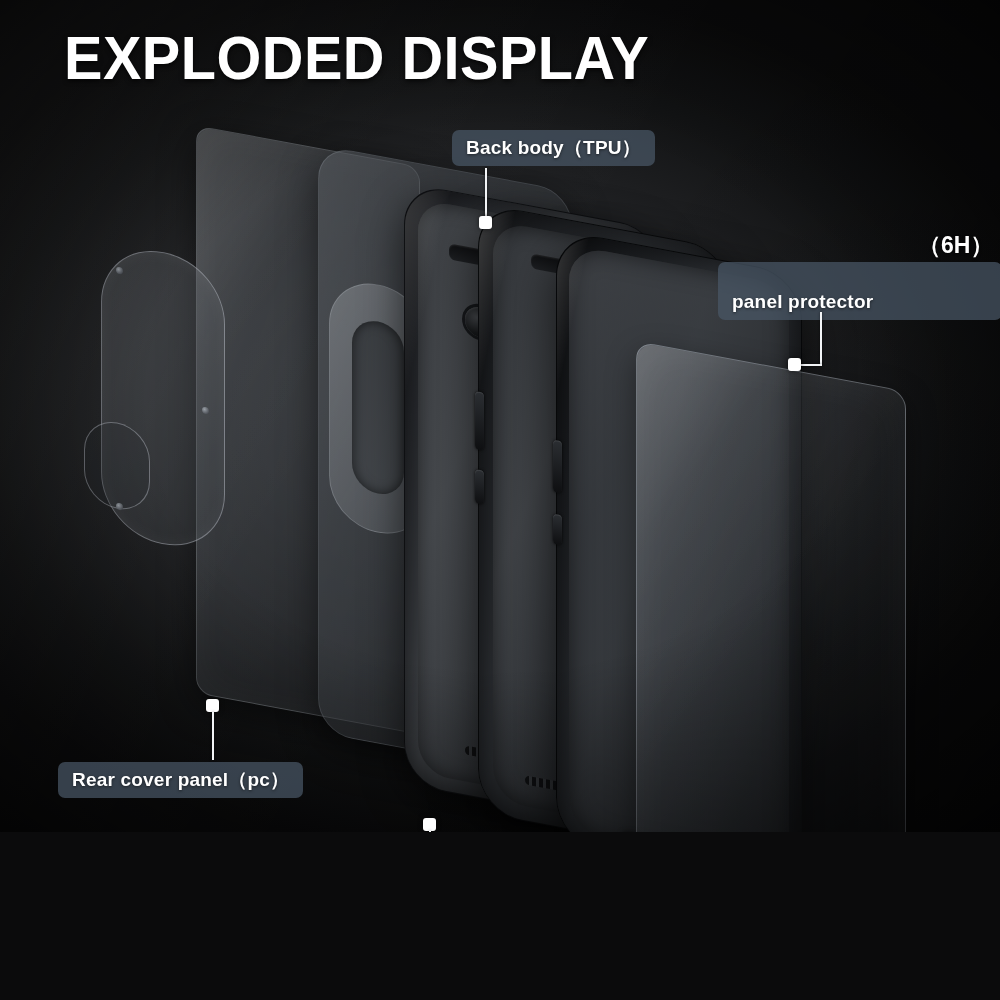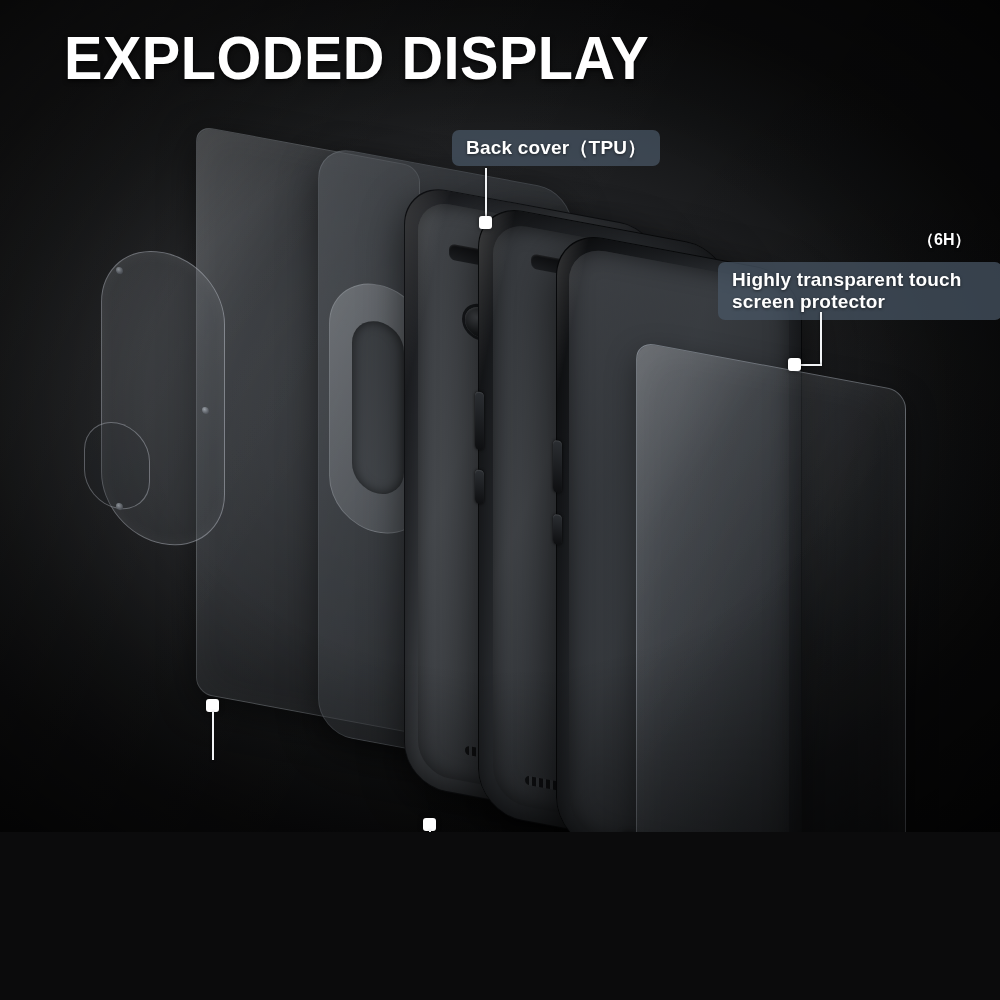--- a/index.html
+++ b/index.html
@@ -205,21 +205,21 @@
     white-space:nowrap;
     text-shadow:0 1px 3px rgba(0,0,0,0.55);
     letter-spacing:0.2px;
   }
   .label.two-line{white-space:normal;}
   .plain-text{
     position:absolute;color:#ffffff;font-weight:bold;font-size:19px;
     text-shadow:0 1px 3px rgba(0,0,0,0.6);white-space:nowrap;
   }
   .hint{
-    position:absolute;color:#ffffff;font-weight:bold;font-size:16px;
+    position:absolute;color:#ffffff;font-weight:bold;font-size:23px;
     text-shadow:0 1px 3px rgba(0,0,0,0.6);white-space:nowrap;
   }
 
   
   .leader{position:absolute;background:#f2f4f6;box-shadow:0 0 3px rgba(0,0,0,0.5);}
   .leader.v{width:2px;}
   .leader.h{height:2px;}
   .marker{
     position:absolute;width:13px;height:13px;border-radius:3px;
     background:#ffffff;box-shadow:0 0 5px rgba(0,0,0,0.55);
@@ -275,36 +275,37 @@
   </div>
 
   <div class="part" id="glass">
     <div id="glass-gloss"></div>
   </div>
 
   <div id="vignette"></div>
 
   <div id="title">EXPLODED DISPLAY</div>
 
-  <div class="label" style="left:452px;top:130px;">Back cover（TPU）</div>
+  <div class="label" style="left:452px;top:130px;">Back body（TPU）</div>
   <div class="leader v" style="left:485px;top:168px;height:48px;"></div>
   <div class="marker" style="left:479px;top:216px;"></div>
 
   <div class="hint" style="left:918px;top:230px;">（6H）</div>
 
   <div class="label two-line" style="left:718px;top:262px;width:256px;">
-    <span>Highly transparent touch</span><br>
-    <span>screen protector</span>
+    <br>
+    <span>panel protector</span>
   </div>
   <div class="leader v" style="left:820px;top:312px;height:52px;"></div>
   <div class="leader h" style="left:800px;top:364px;width:22px;"></div>
   <div class="marker" style="left:788px;top:358px;"></div>
 
   <div class="marker" style="left:206px;top:699px;"></div>
   <div class="leader v" style="left:212px;top:712px;height:48px;"></div>
+  <div class="label" style="left:58px;top:762px;">Rear cover panel（pc）</div>
 
   <div class="marker" style="left:423px;top:818px;"></div>
   <div class="leader v" style="left:429px;top:831px;height:44px;"></div>
   <div class="plain-text" style="left:536px;top:918px;">（pc）</div>
 
   <div class="marker" style="left:622px;top:832px;"></div>
   <div class="leader v" style="left:628px;top:845px;height:42px;"></div>
 
 </div>
 

